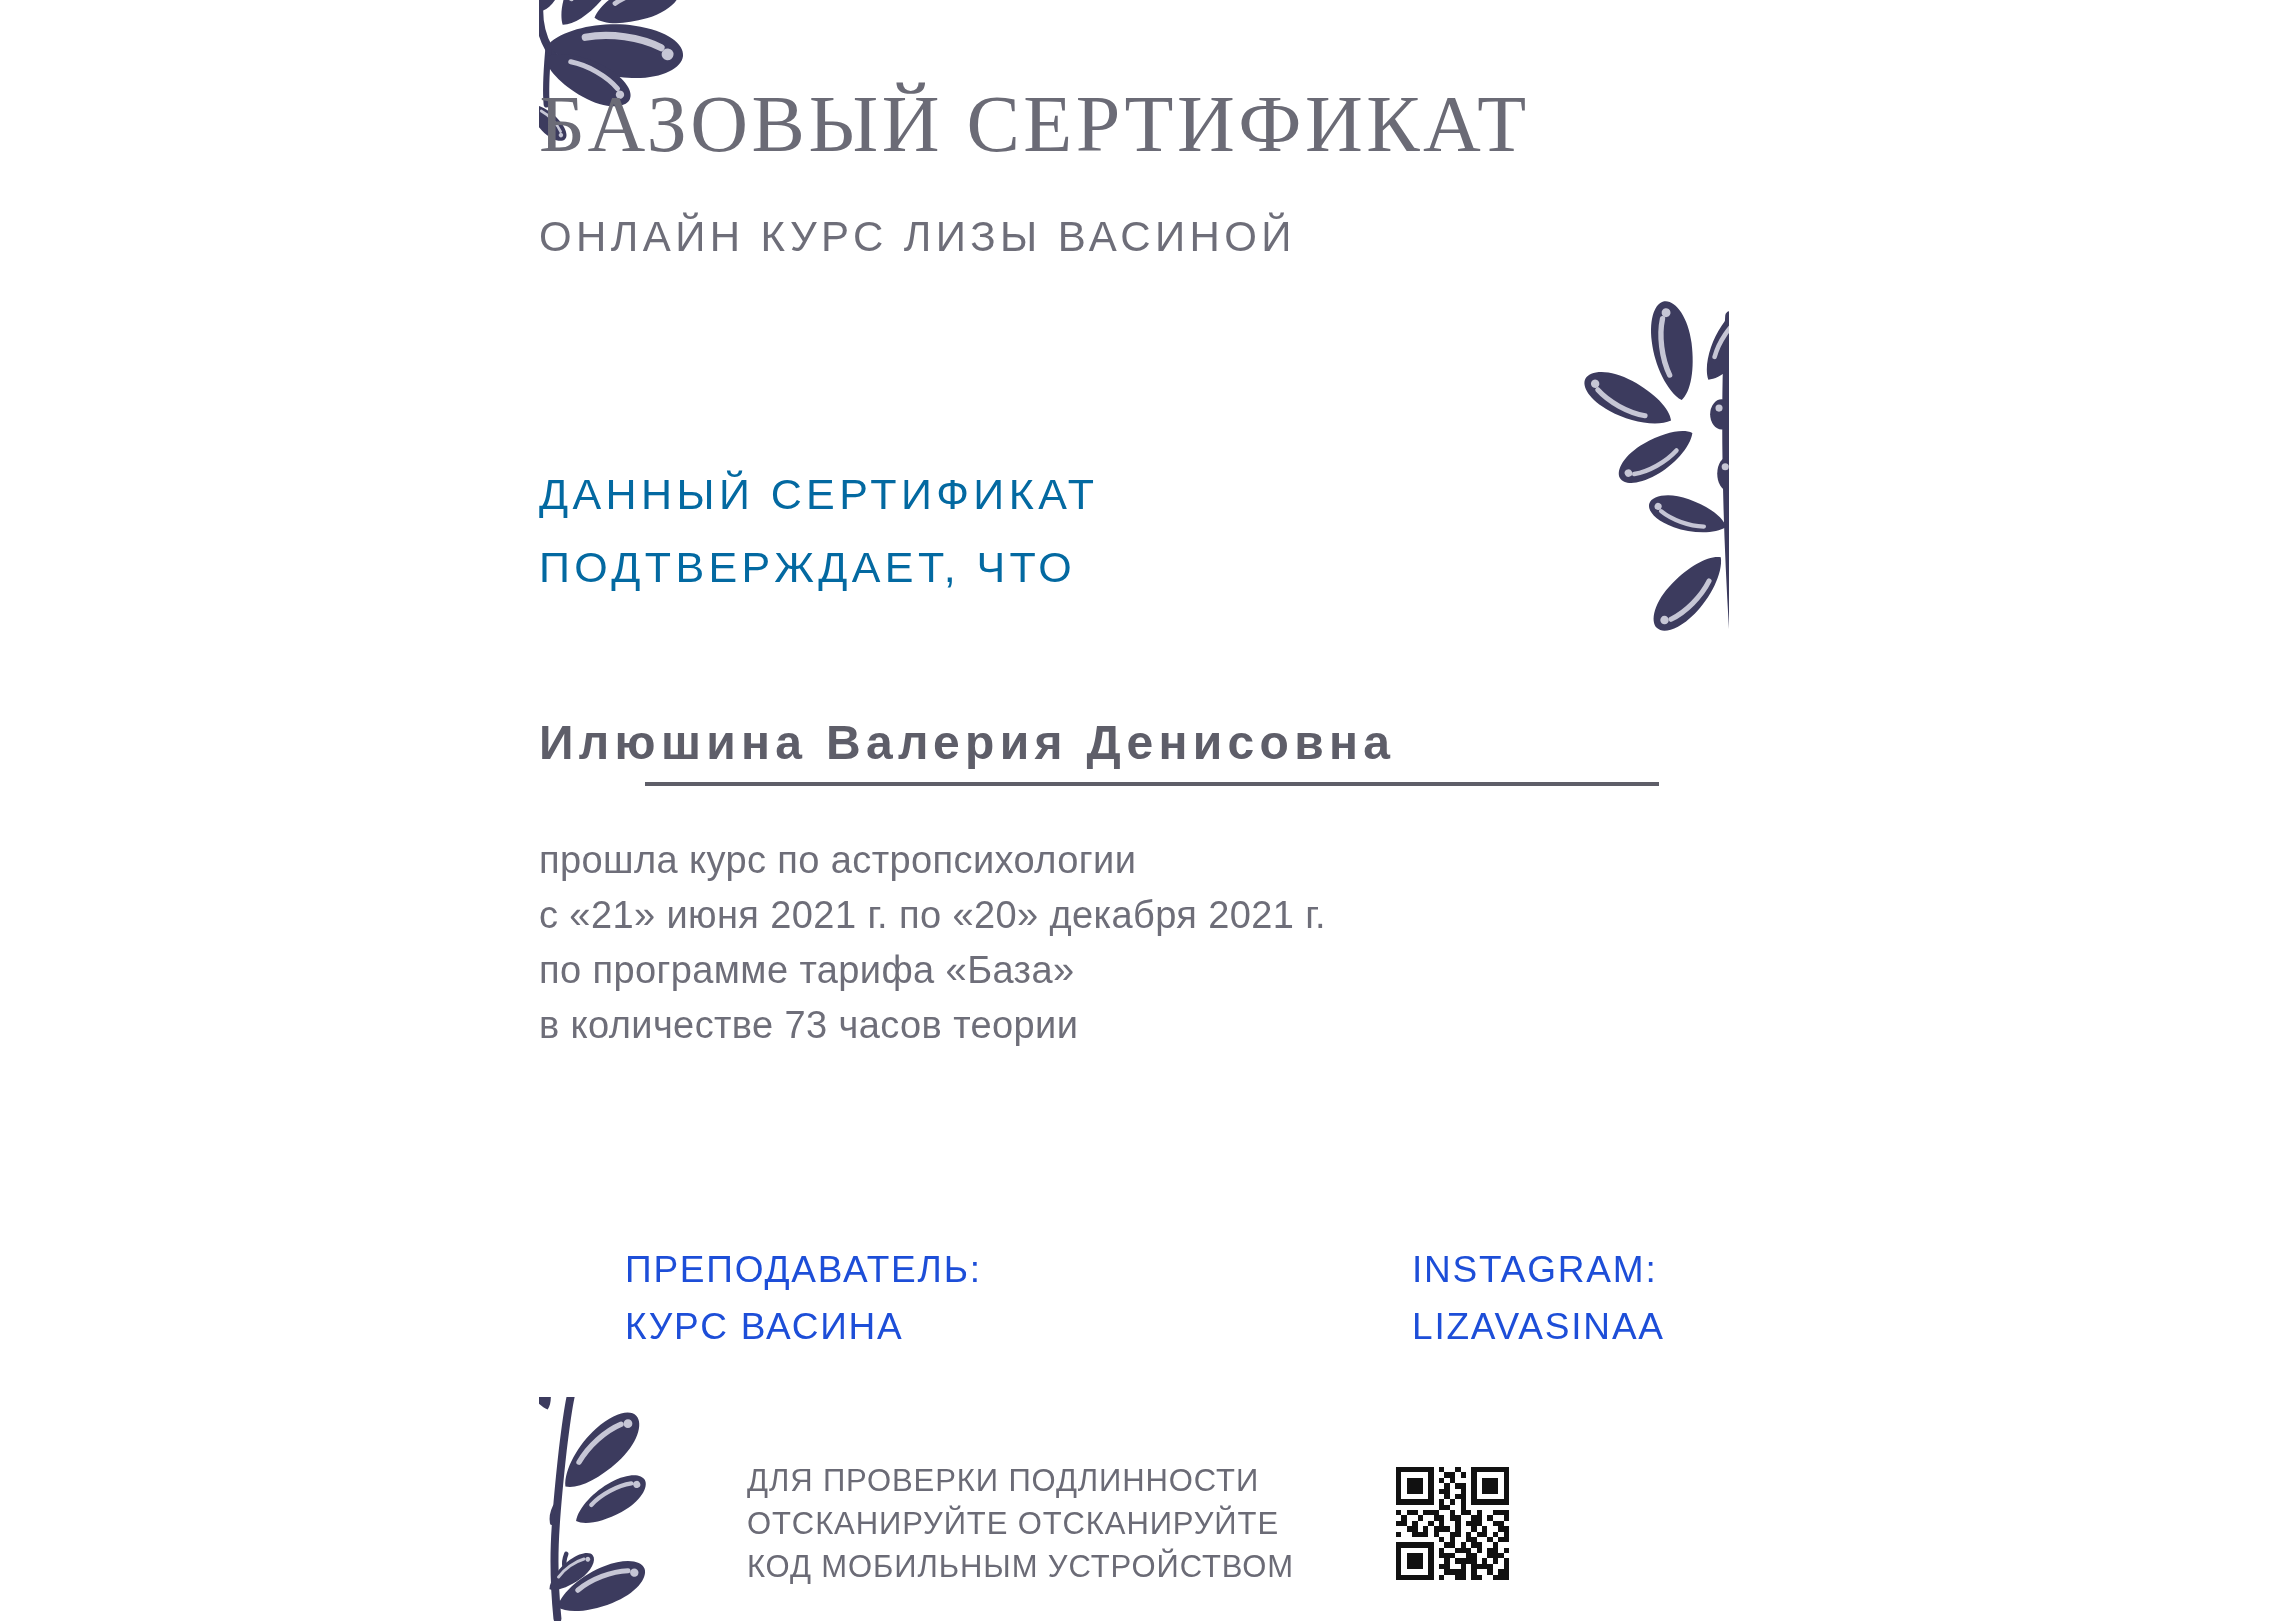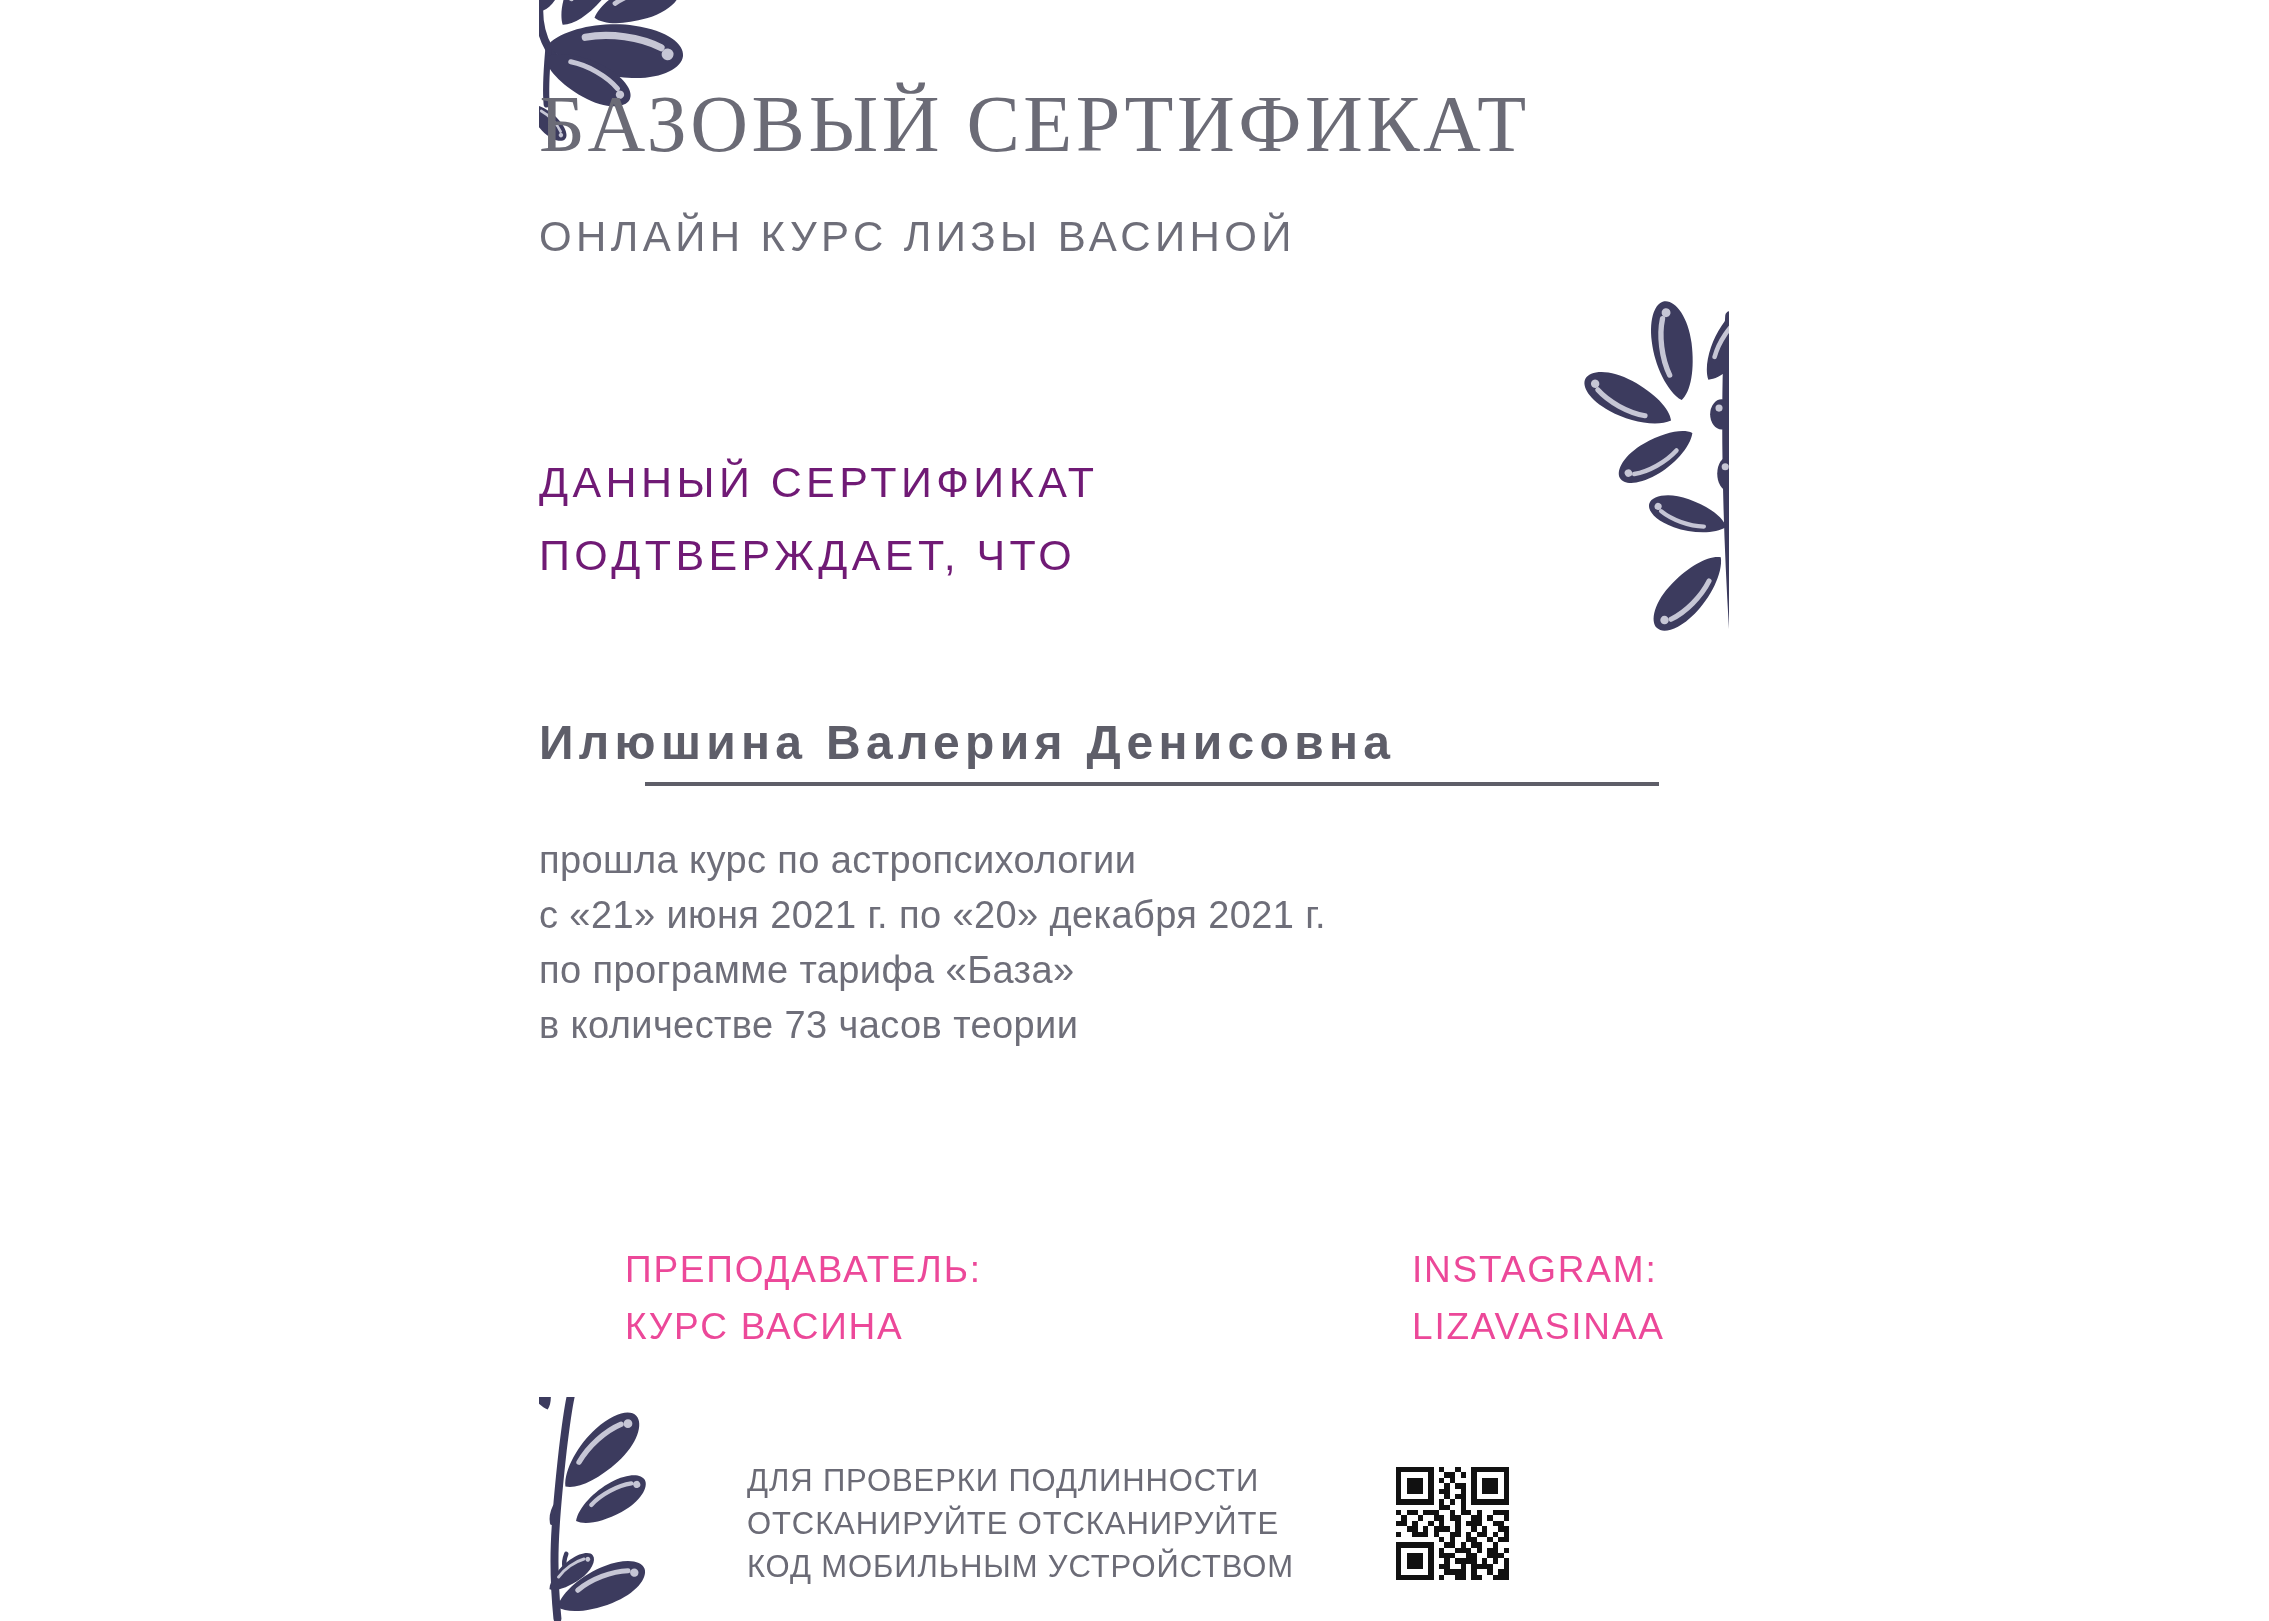--- a/index.html
+++ b/index.html
@@ -13,34 +13,34 @@
   }
   .centered{position:absolute;left:0;width:100%;}
   .title{
     top:78px;font-family:"Liberation Serif","DejaVu Serif",serif;
     font-size:80px;line-height:1.15;letter-spacing:3.5px;color:#6b6b76;font-weight:400;
   }
   .subtitle{
     top:213px;font-size:42px;letter-spacing:4.4px;color:#6e6e79;font-weight:400;
   }
   .statement{
-    top:446px;font-size:43px;line-height:73px;letter-spacing:4.4px;color:#701a75;
+    top:458px;font-size:43px;line-height:73px;letter-spacing:4.4px;color:#0369a1;
   }
   .recipient{
     top:715px;font-size:48px;letter-spacing:5.3px;color:#5e5e69;font-weight:bold;
   }
   .name-underline{
     position:absolute;left:106px;top:782px;width:1014px;height:4.4px;background:#5e5e68;
   }
   .body-text{
     top:833px;font-size:38px;line-height:55px;letter-spacing:0.4px;color:#6e6e79;
   }
   .credit-block{
     position:absolute;top:1241px;font-size:37px;line-height:57px;
-    letter-spacing:1.8px;color:#ec4899;text-align:left;white-space:nowrap;
+    letter-spacing:1.8px;color:#1d4ed8;text-align:left;white-space:nowrap;
   }
   .teacher{left:86px;}
   .instagram{left:873px;}
   .verify{
     position:absolute;left:208px;top:1459px;font-size:31px;line-height:43px;
     letter-spacing:0.9px;color:#6b6b76;text-align:left;white-space:nowrap;
   }
   .qr{position:absolute;left:857px;top:1467px;width:113px;height:113px;}
   .qr svg{width:100%;height:100%;fill:#111111;}
   .branch{position:absolute;}

